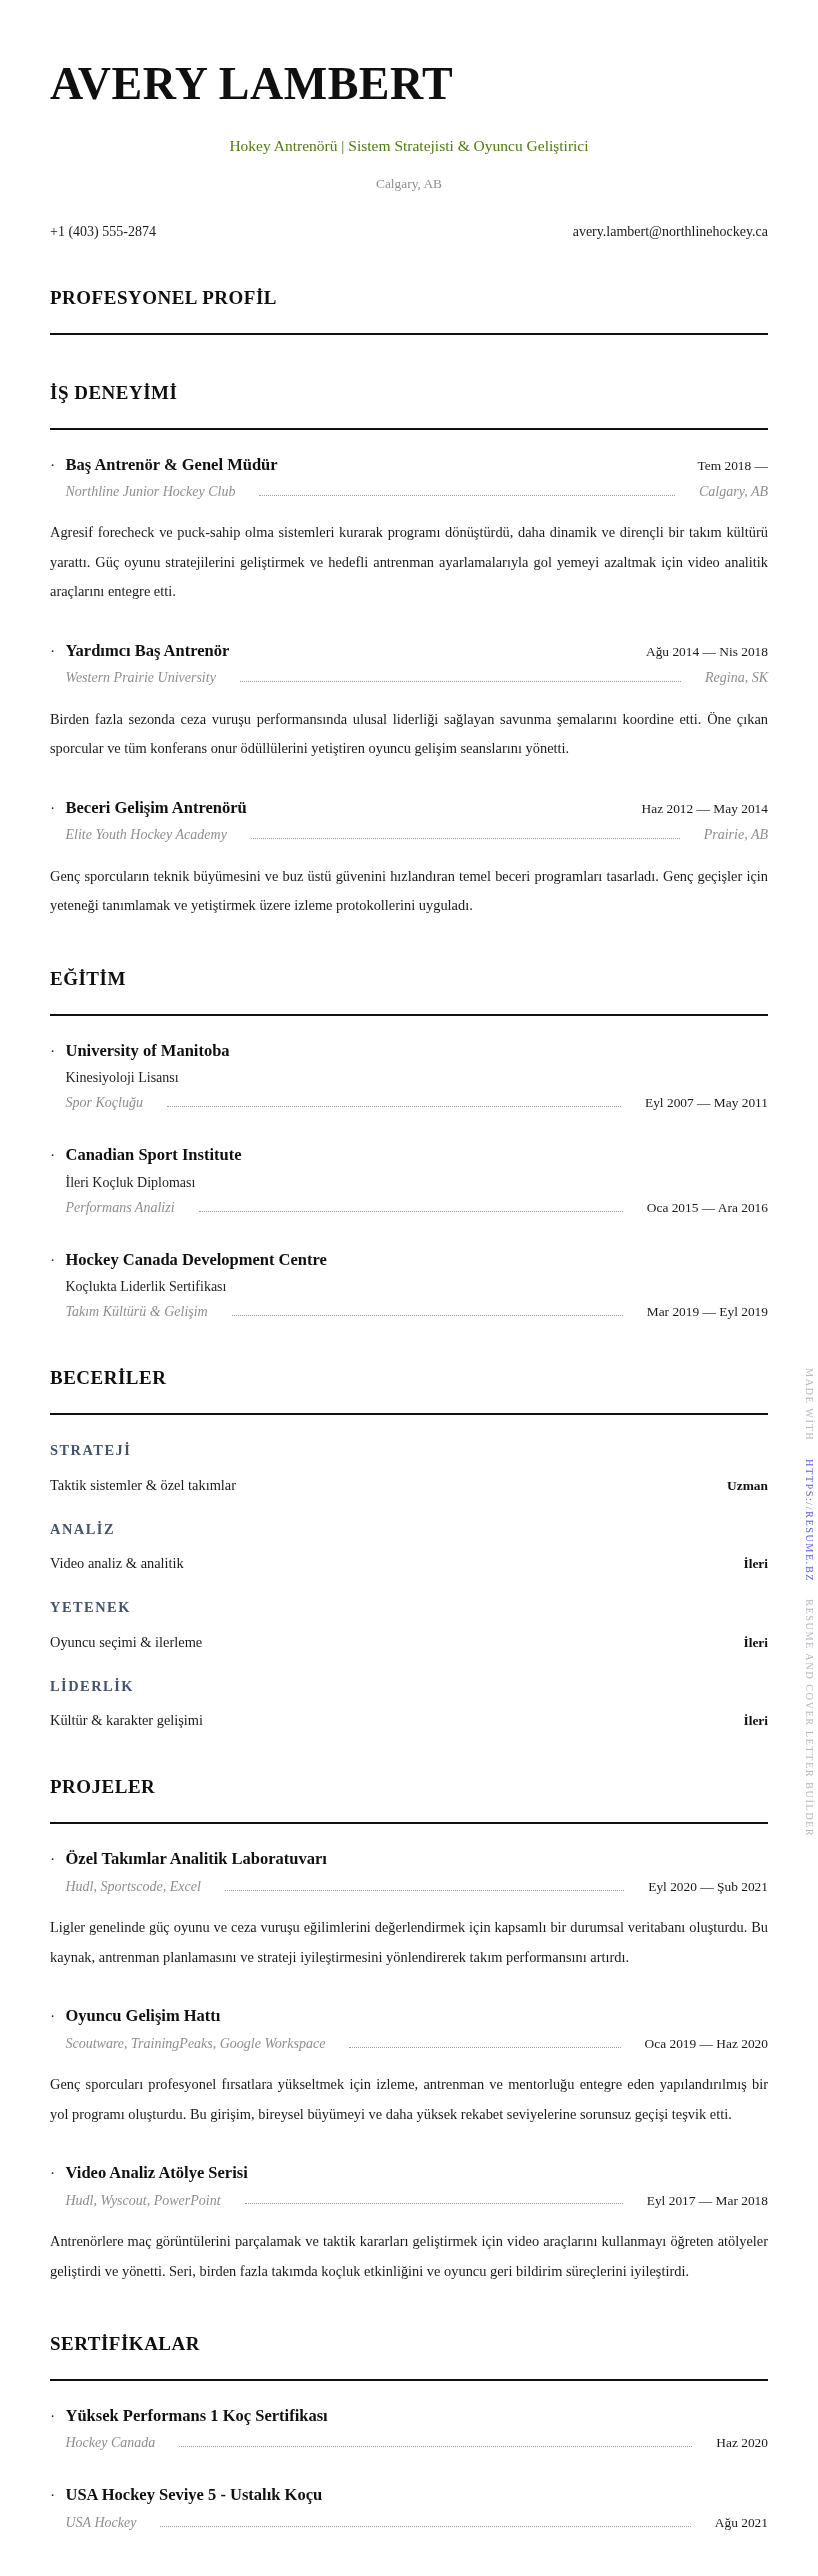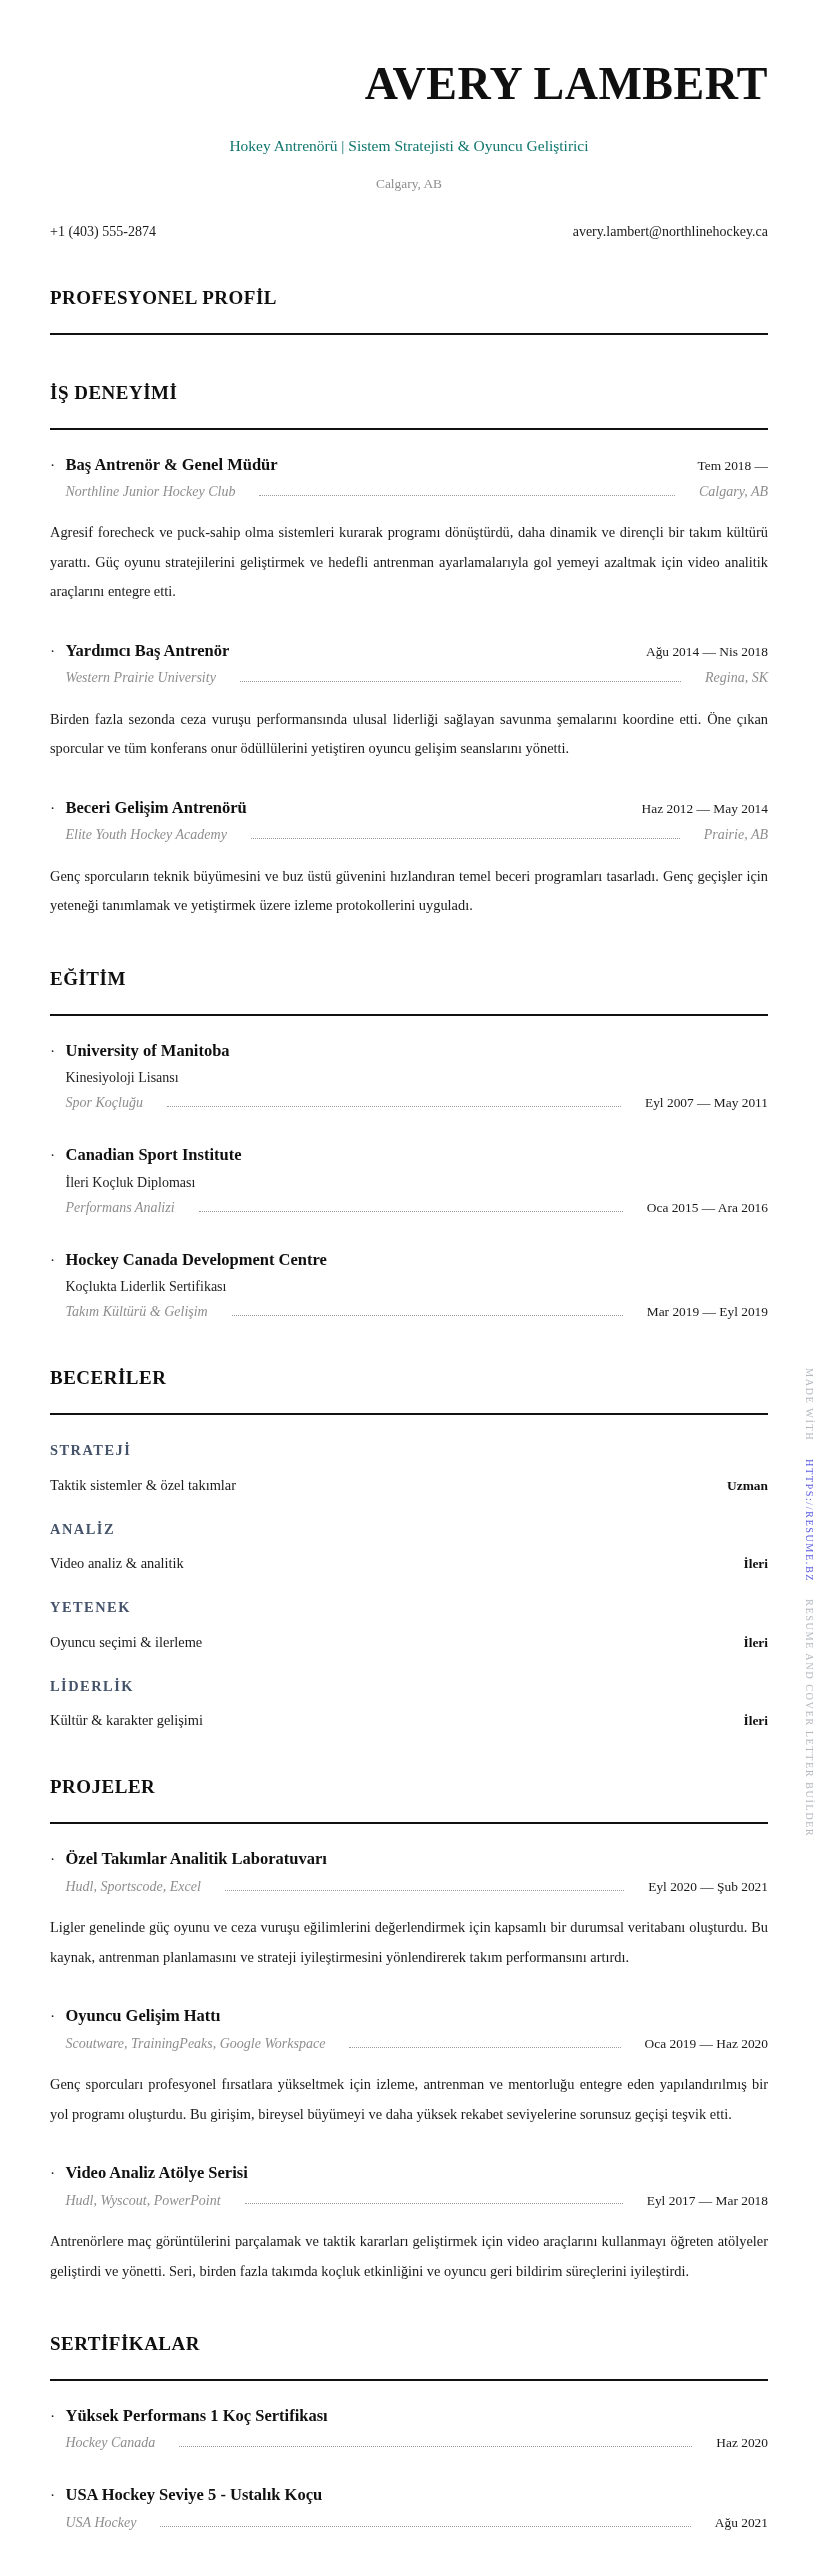--- a/index.html
+++ b/index.html
@@ -11,33 +11,33 @@
     width: 818px;
     height: 3140px;
     margin: 0 auto;
     background: #ffffff;
     padding: 61px 50px 0 50px;
     overflow: hidden;
   }
 
   
   .name {
-    text-align: right;
+    text-align: left;
     font-size: 46px;
     font-weight: 700;
     letter-spacing: 0.5px;
     line-height: 1.0;
     color: #101010;
     font-stretch: condensed;
   }
   .subtitle {
     text-align: center;
     margin-top: 30px;
     font-size: 15.5px;
-    color: #0f766e;
+    color: #4d7c0f;
   }
   .location {
     text-align: center;
     margin-top: 20.6px;
     font-size: 13.4px;
     color: #8e8e8e;
   }
   .contact-row {
     margin-top: 32px;
     display: flex;

